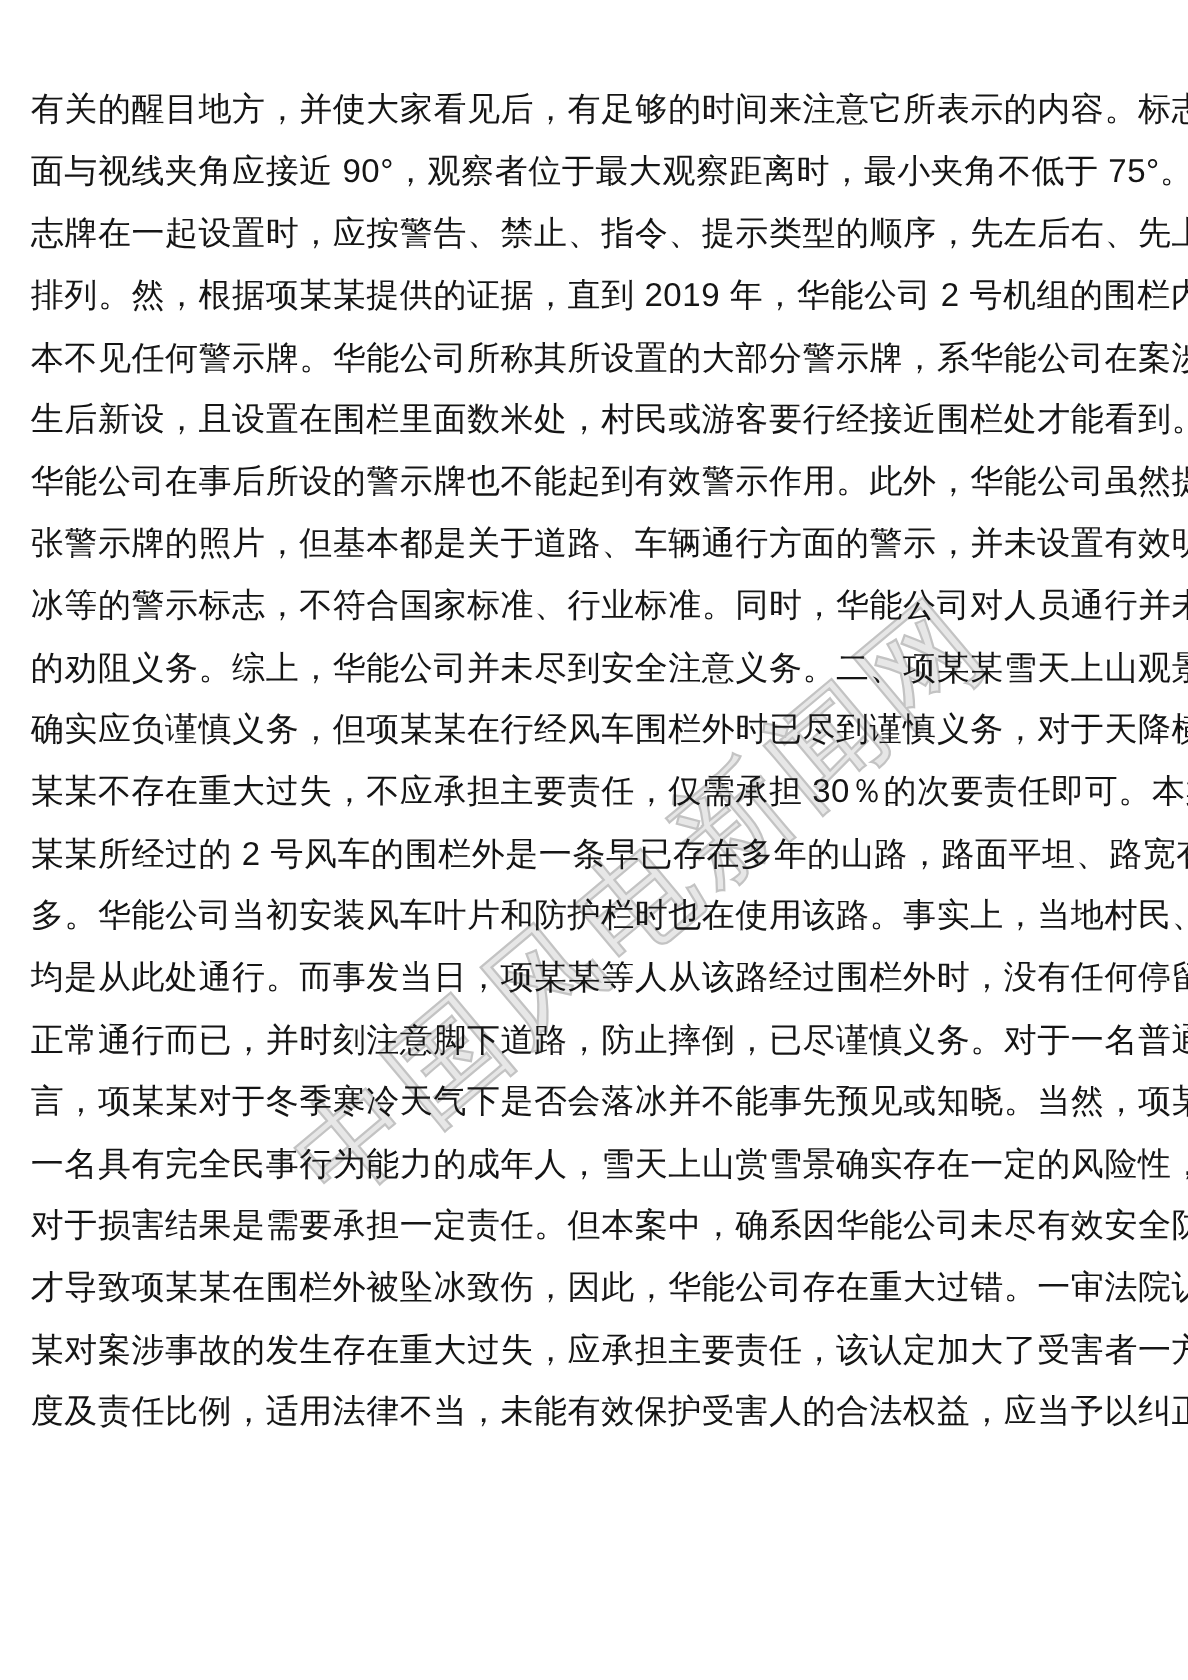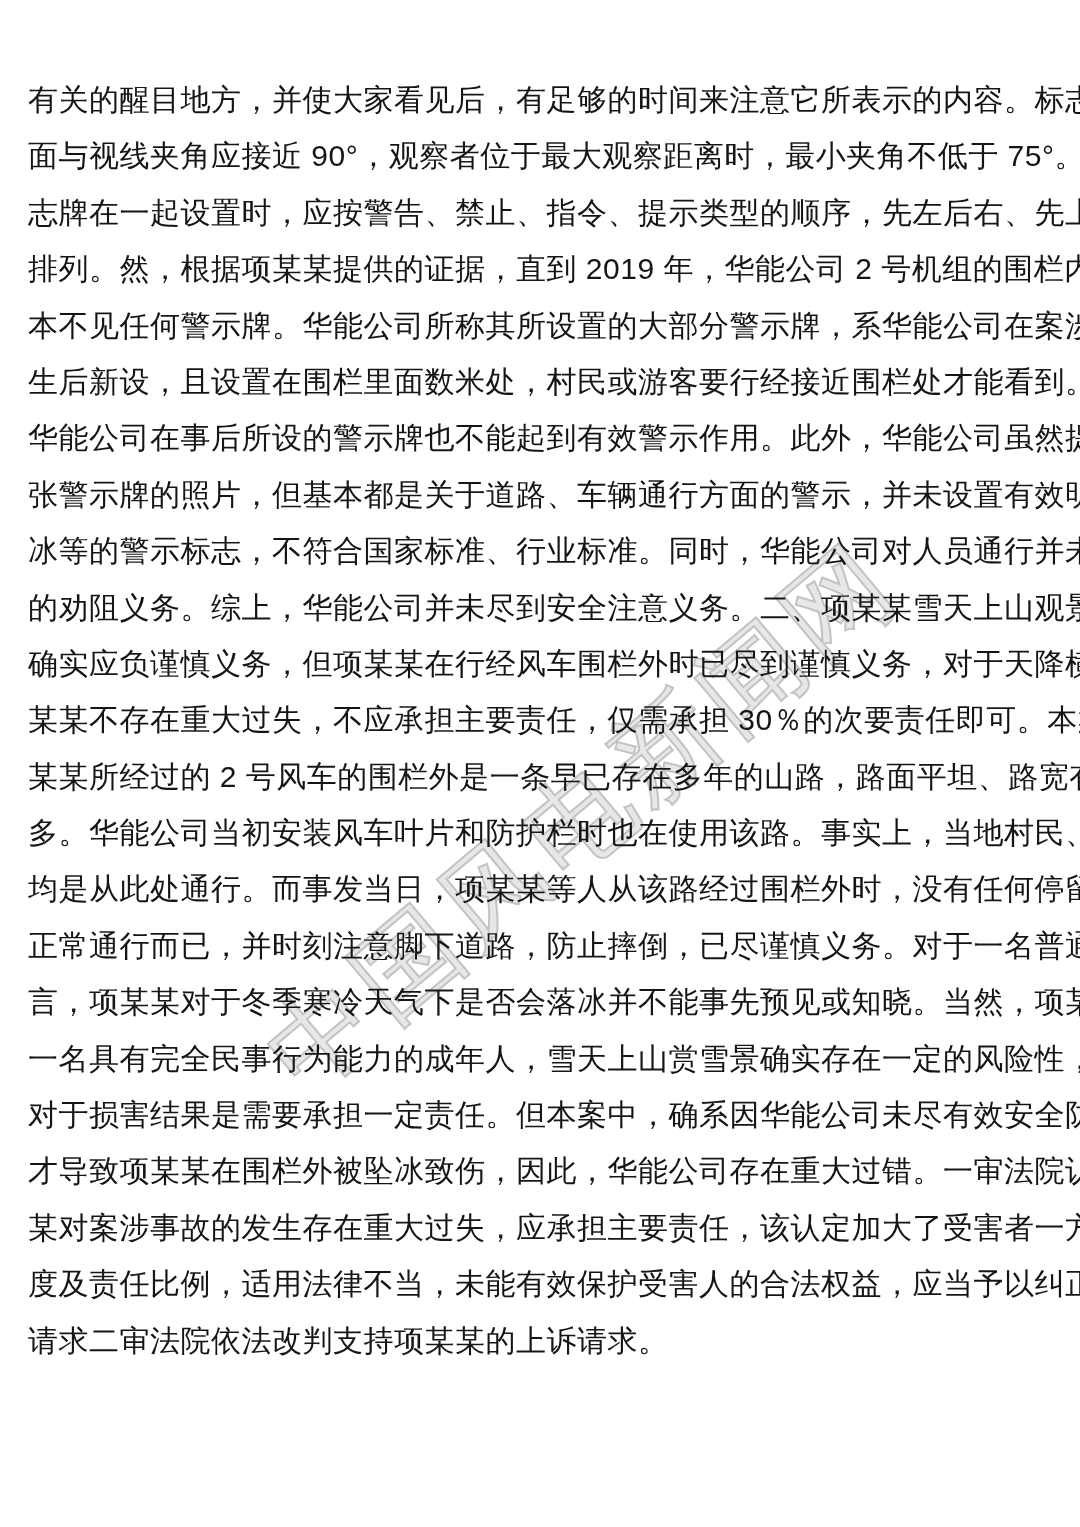--- a/index.html
+++ b/index.html
@@ -72,15 +72,14 @@
       <div class="line">某某所经过的 2 号风车的围栏外是一条早已存在多年的山路，路面平坦、路宽有 1 米</div>
       <div class="line">多。华能公司当初安装风车叶片和防护栏时也在使用该路。事实上，当地村民、牛羊等</div>
       <div class="line">均是从此处通行。而事发当日，项某某等人从该路经过围栏外时，没有任何停留，仅是</div>
       <div class="line">正常通行而已，并时刻注意脚下道路，防止摔倒，已尽谨慎义务。对于一名普通百姓而</div>
       <div class="line">言，项某某对于冬季寒冷天气下是否会落冰并不能事先预见或知晓。当然，项某某作为</div>
       <div class="line">一名具有完全民事行为能力的成年人，雪天上山赏雪景确实存在一定的风险性，项某某</div>
       <div class="line">对于损害结果是需要承担一定责任。但本案中，确系因华能公司未尽有效安全防护义务，</div>
       <div class="line">才导致项某某在围栏外被坠冰致伤，因此，华能公司存在重大过错。一审法院认定项某</div>
       <div class="line">某对案涉事故的发生存在重大过失，应承担主要责任，该认定加大了受害者一方过错程</div>
       <div class="line">度及责任比例，适用法律不当，未能有效保护受害人的合法权益，应当予以纠正。综上，</div>
-      <div class="line last">请求二审法院依法改判支持项某某的上诉请求。</div>
     </div>
 </div>
 
 </body></html>

